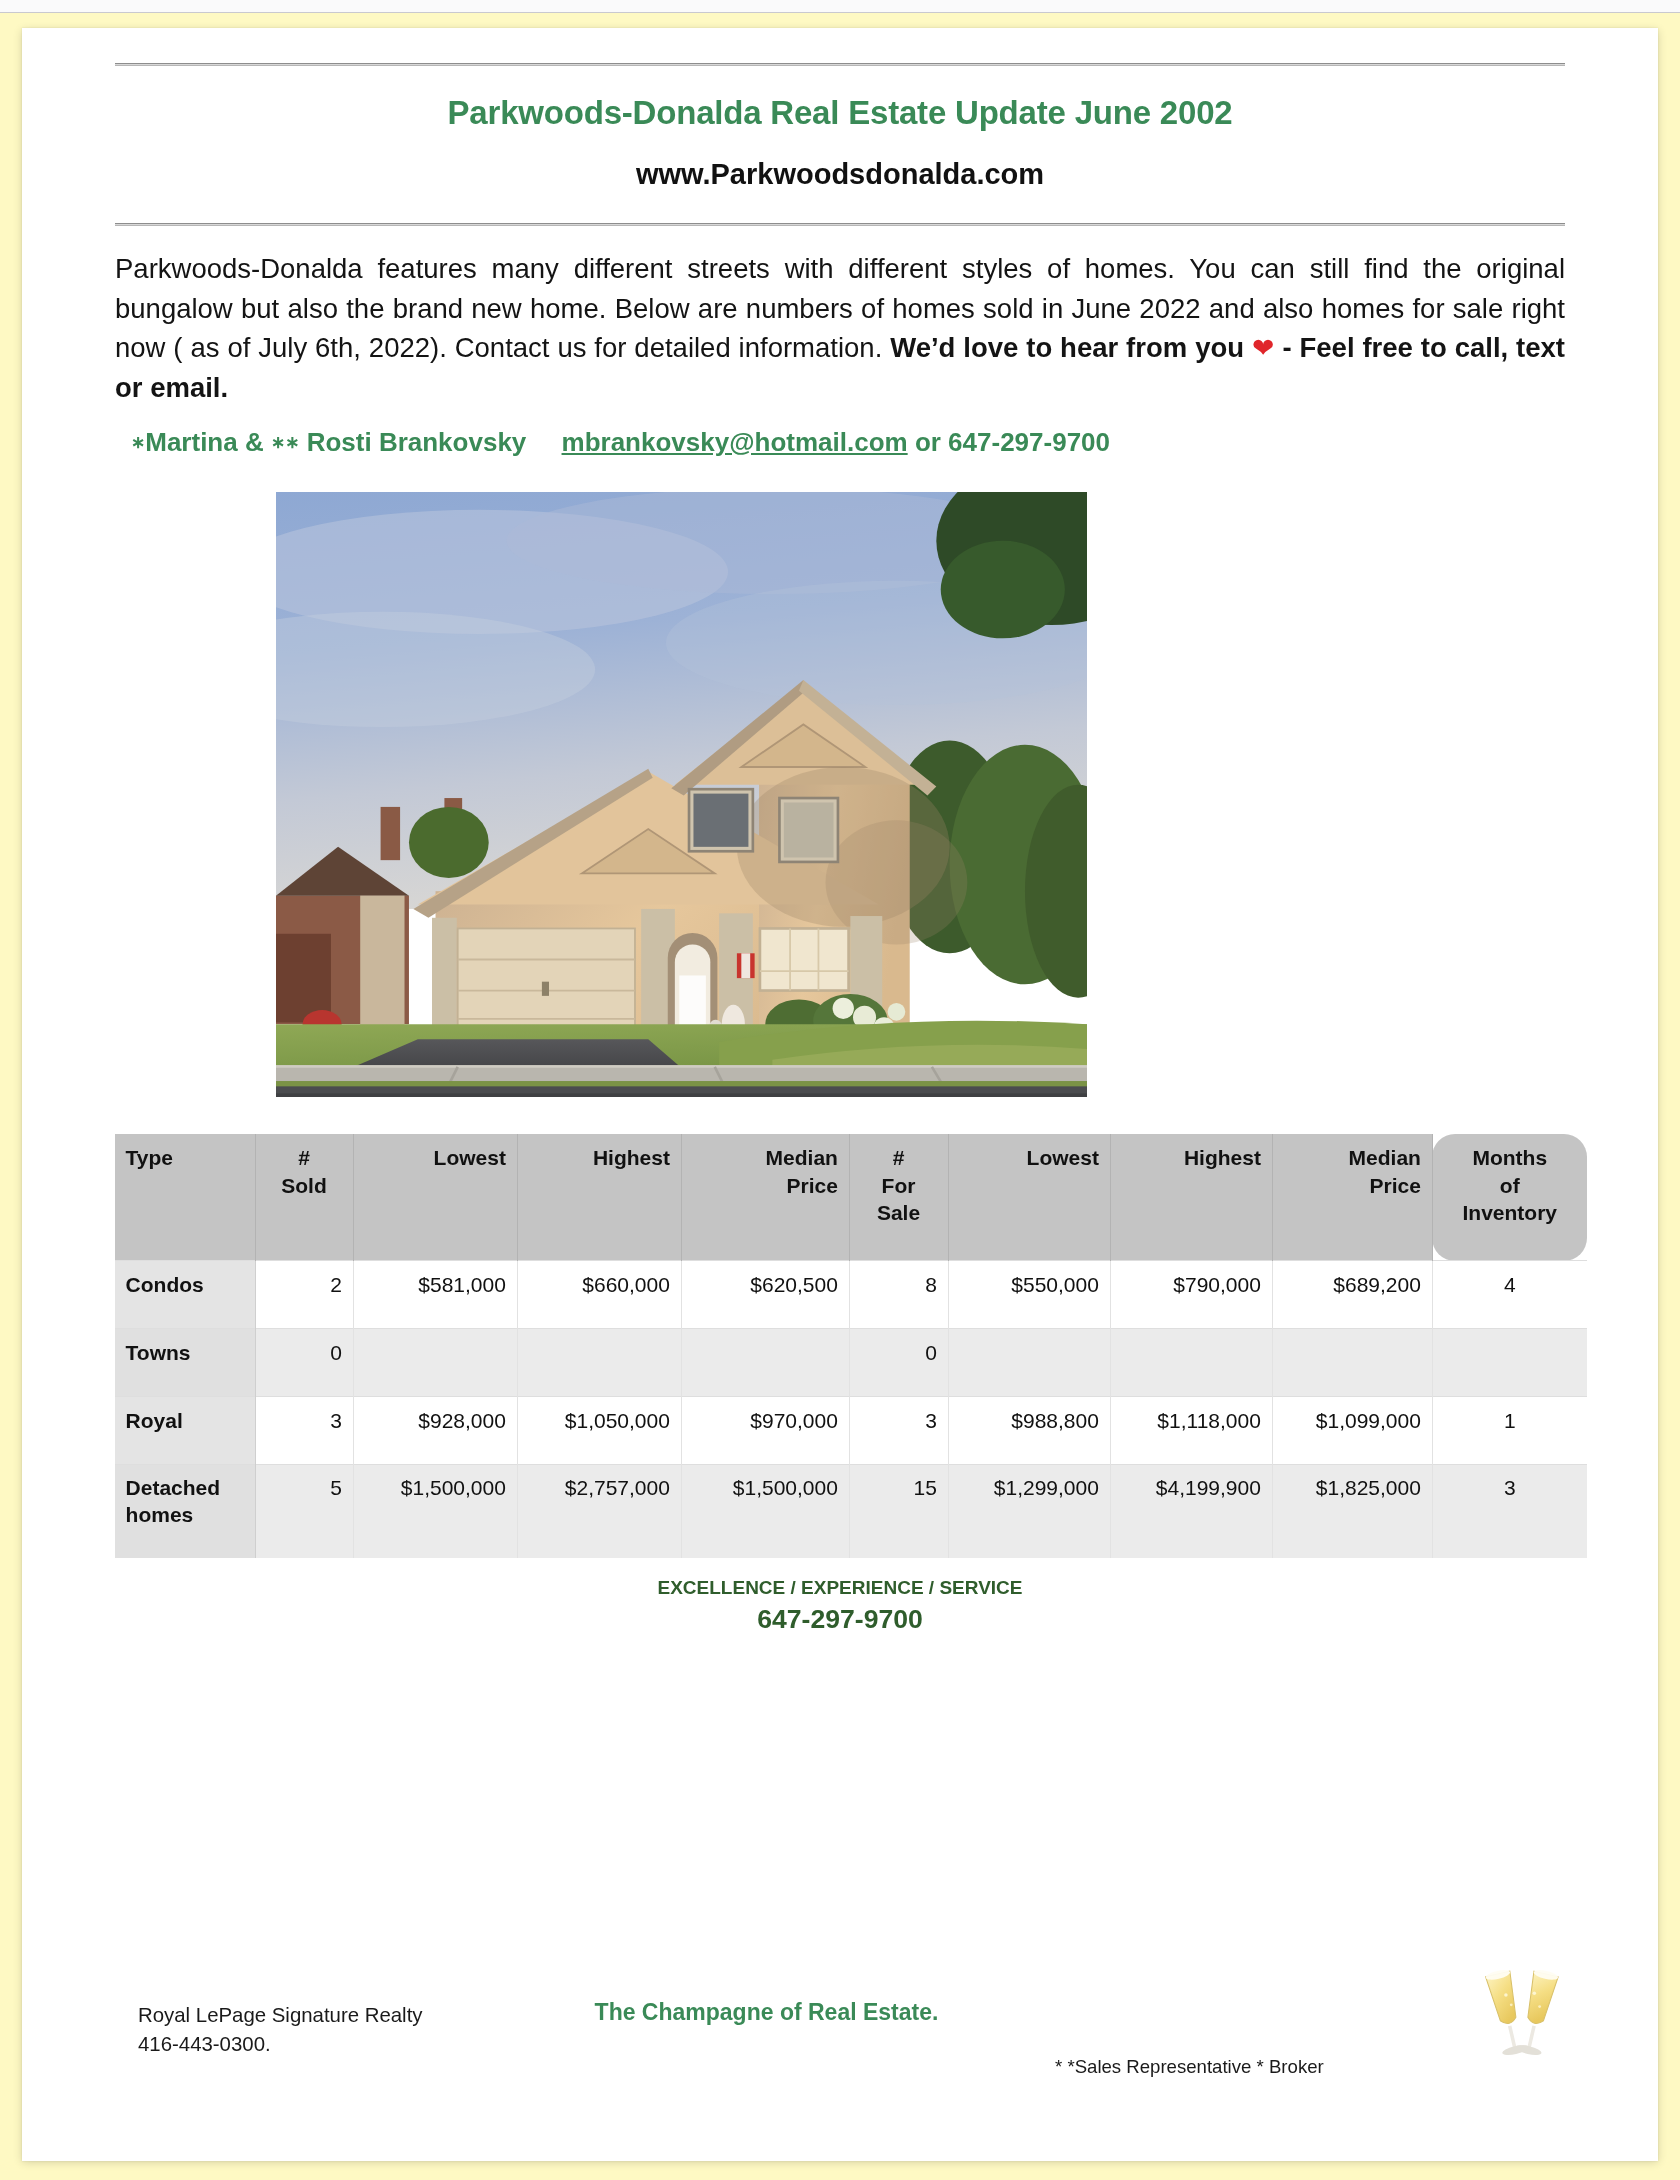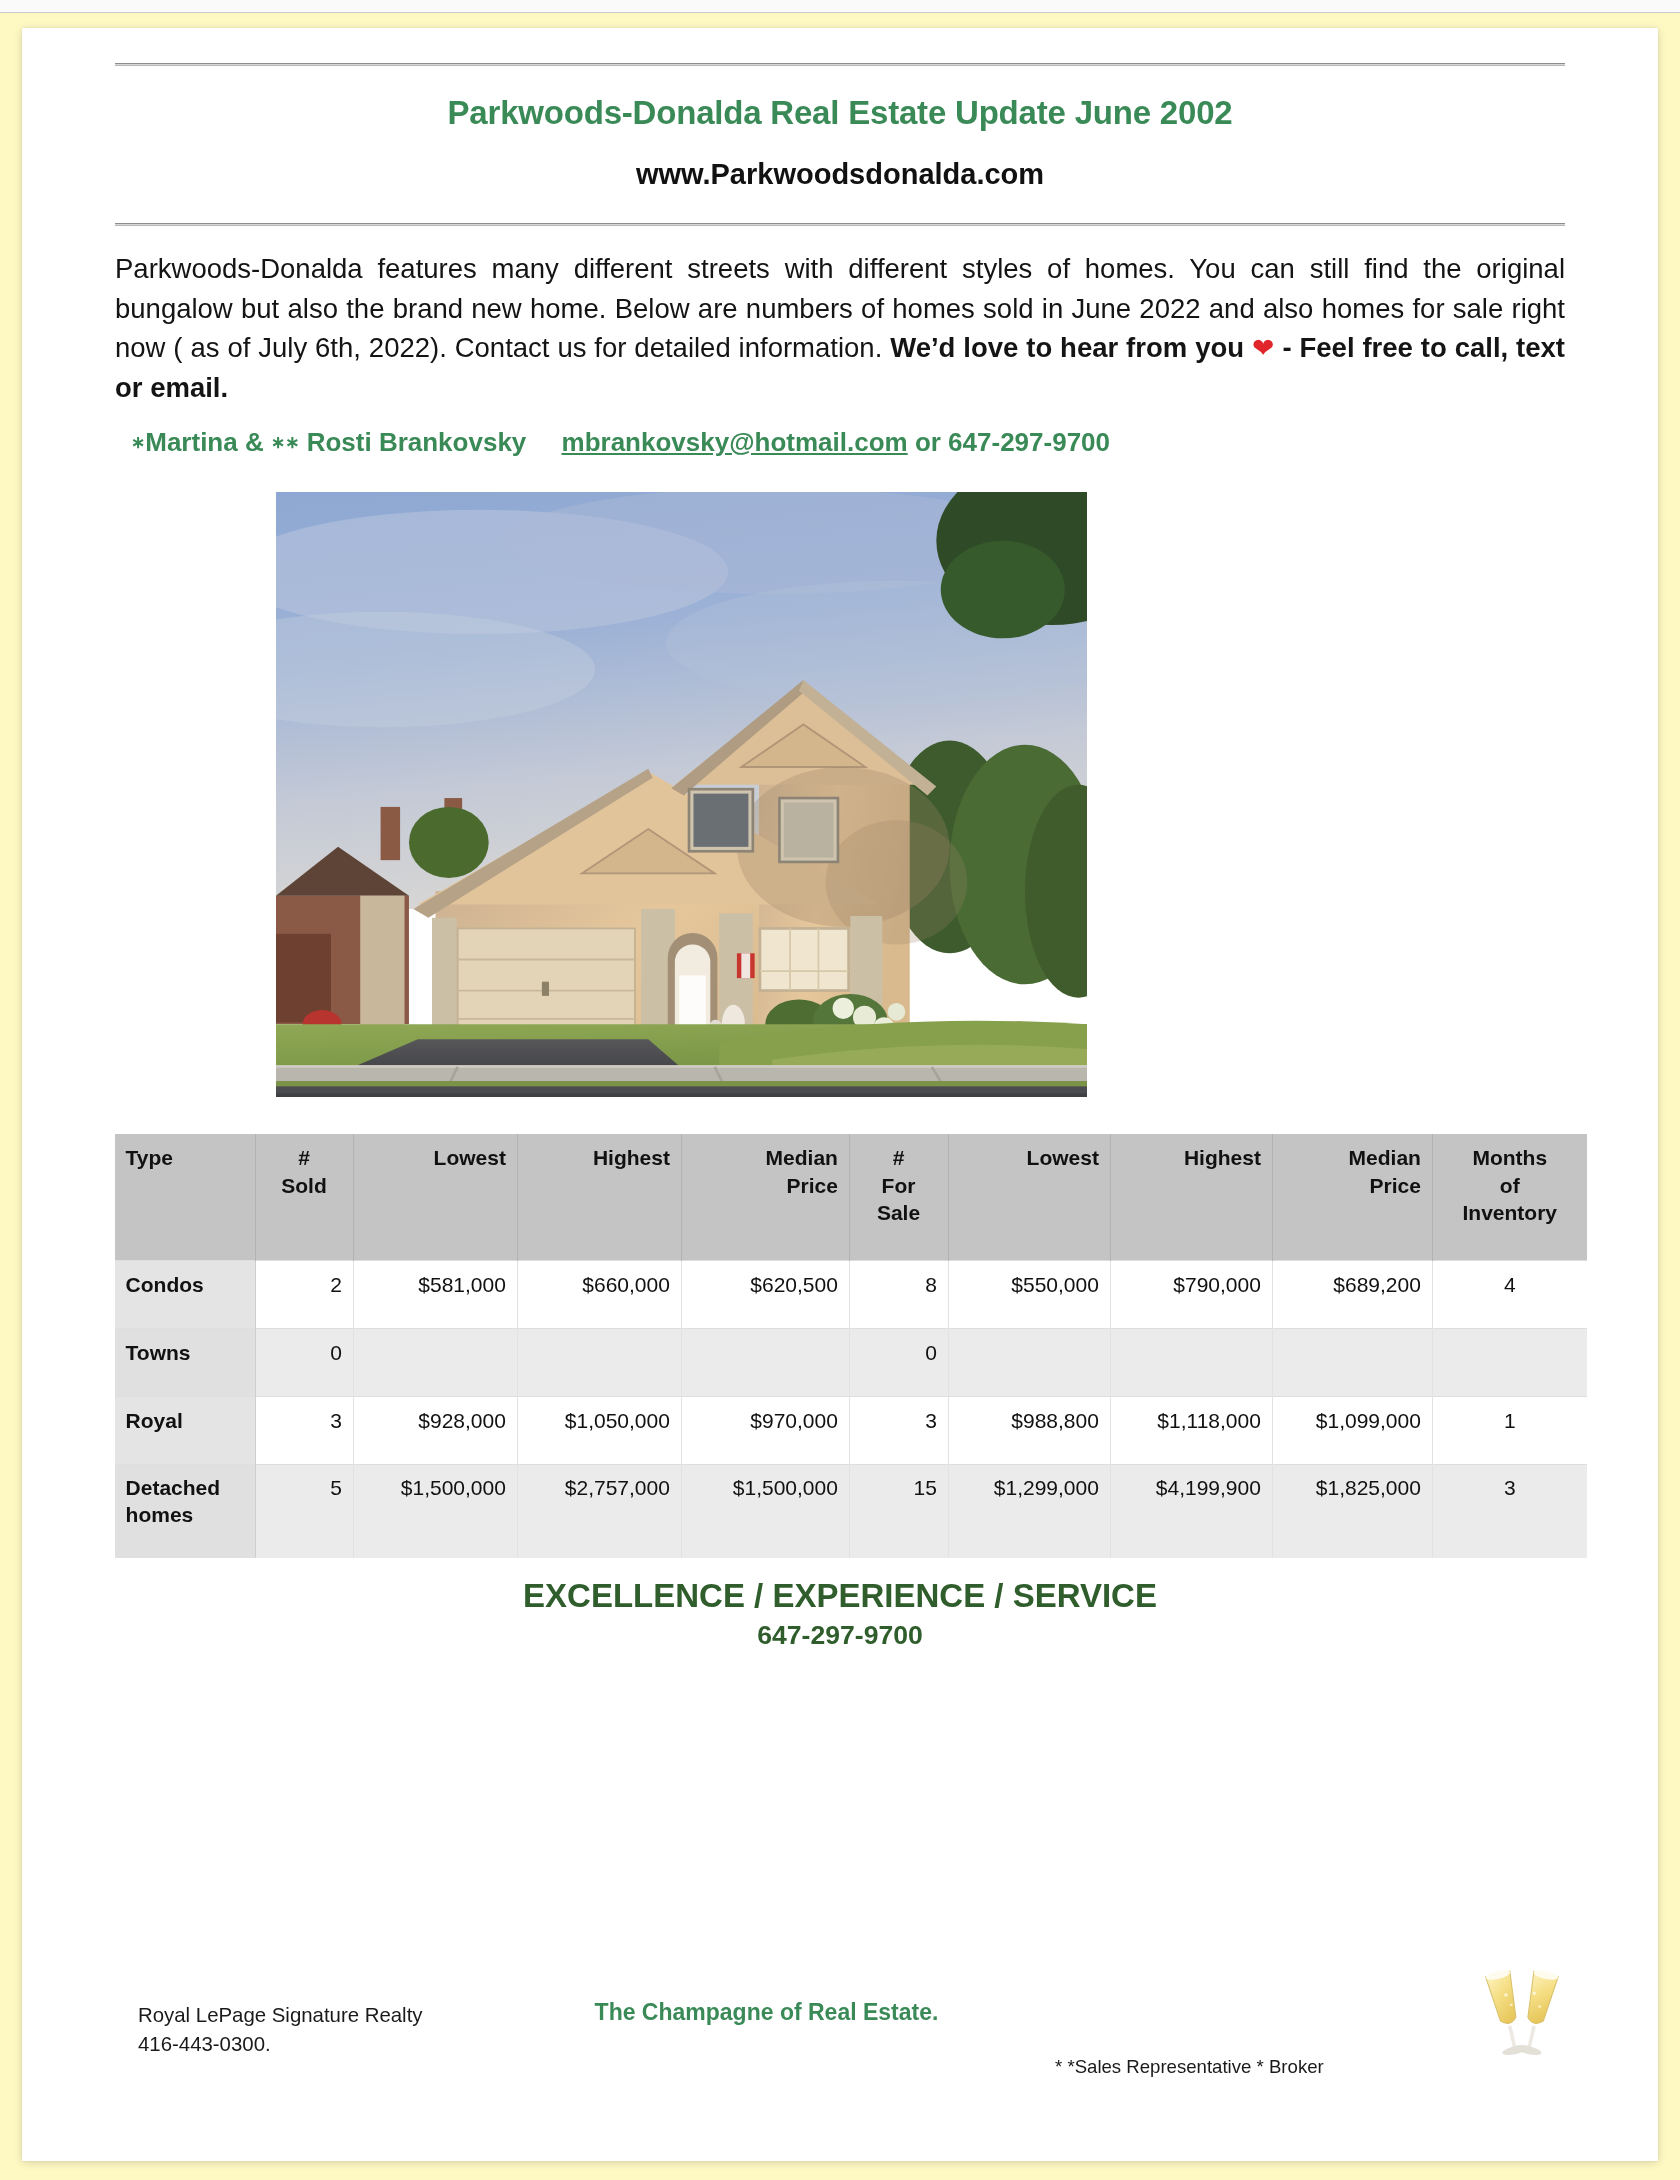--- a/index.html
+++ b/index.html
@@ -130,21 +130,21 @@
   }
   .stats-table th {
     background: #c4c4c4;
     font-weight: bold;
     font-size: 21px;
     padding: 10.6px 10.6px 34px 10.6px;
     vertical-align: top;
     border-right: 0.9px solid #b3b3b3;
     line-height: 1.30;
   }
-  .stats-table th:last-child { border-right: none; }
+  .stats-table th:last-child { border-right: none; border-radius: 23px; }
   .stats-table th.col-type   { text-align: left; }
   .stats-table th.col-num    { text-align: center; }
   .stats-table th.col-money  { text-align: right; }
   .stats-table th.col-mid    { text-align: center; }
 
   .stats-table td {
     padding: 10.6px 10.6px 30px 10.6px;
     vertical-align: top;
     border-right: 0.9px solid #e2e2e2;
     border-top: 0.9px solid #dedede;
@@ -182,21 +182,21 @@
     margin-top: 12.4px;
     text-align: center;
   }
   .sig-name {
     color: #4f9c6b;
     font-size: 39px;
     line-height: 1.12;
   }
   .sig-tag {
     color: #2f5d2c;
-    font-size: 33px;
+    font-size: 19px;
     font-weight: bold;
     margin-top: 19px;
   }
   .sig-phone {
     color: #2f5d2c;
     font-size: 26.6px;
     font-weight: bold;
     margin-top: 5.3px;
   }
 

